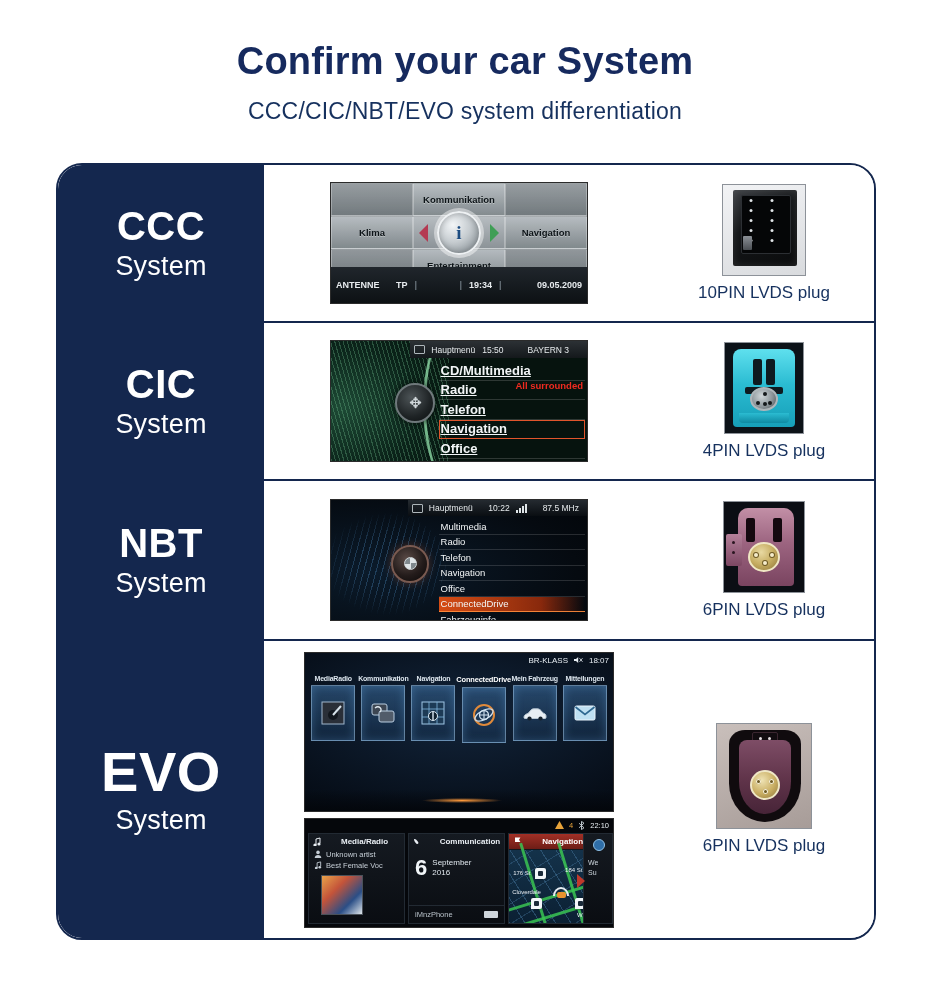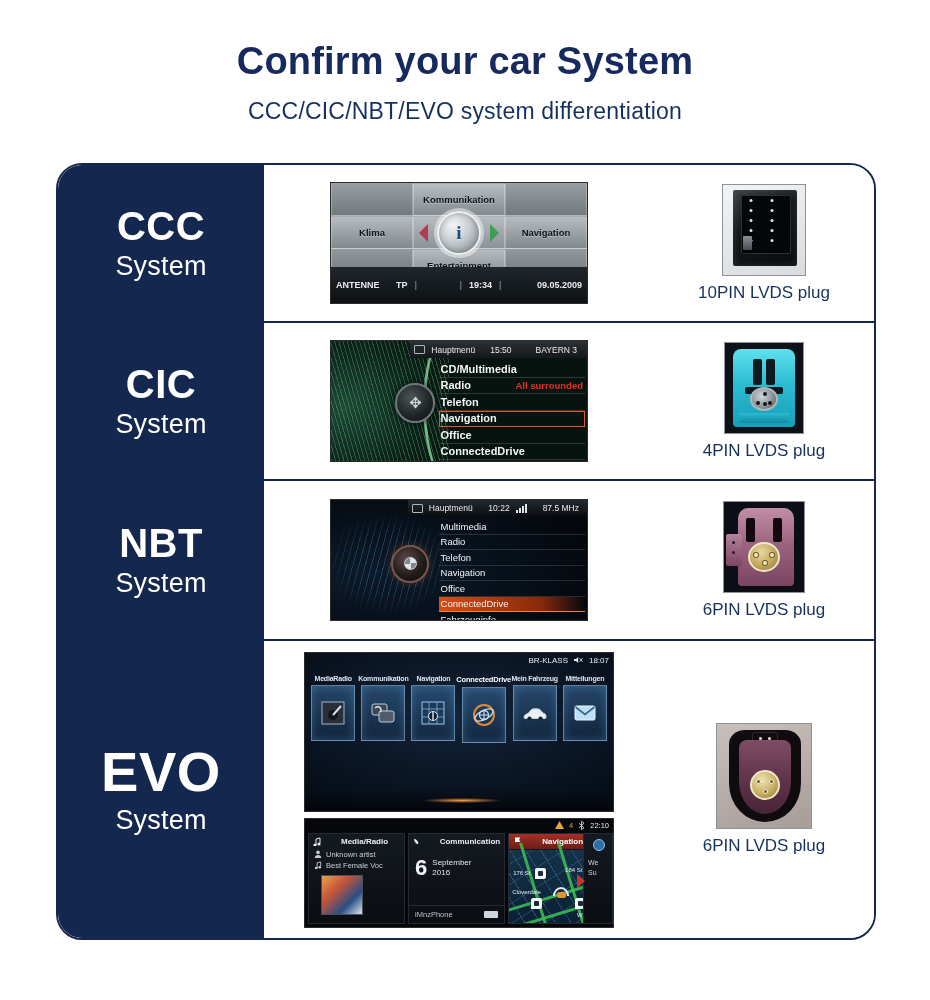--- a/index.html
+++ b/index.html
@@ -154,25 +154,25 @@
     position: absolute; left: 31%; right: 0; top: 0; height: 17px;
     background: linear-gradient(180deg,#2c3135,#14181b);
     display: flex; align-items: center; color: #e6eaec; font-size: 8.5px;
     padding: 0 4px; gap: 6px;
   }
   .cic-topbar .ico {
     width: 11px; height: 9px; border: 1px solid #aeb6ba; border-radius: 1px;
     display: inline-block;
   }
   .cic-topbar .t-time { margin-left: auto; }
-  .cic-topbar .t-station { margin-left: 18px; margin-right: 6px; }
+  .cic-topbar .t-station { margin-left: 18px; margin-right: 14px; }
   .cic-menu { position: absolute; left: 42%; top: 20px; right: 2px; }
   .cic-menu li {
-    list-style: none; color: #f2f5f6; font-size: 11px; font-weight: bold;
-    padding: 1.5px 0 2px 2px; border-bottom: 1px solid rgba(255,255,255,.16);
+    list-style: none; color: #f2f5f6; font-size: 13px; font-weight: bold;
+    padding: 1.5px 0 2px 2px; border-bottom: 1px solid rgba(255,255,255,.16); text-decoration: underline;
   }
   .cic-menu li.sel { outline: 1.3px solid #e0552c; outline-offset: -1px; }
   .cic-note {
     position: absolute; right: 4px; top: 39px; color: #ef2b20;
     font-size: 9.5px; font-weight: bold;
   }
 
   
   .nbt-screen {
     width: 258px; height: 122px;

